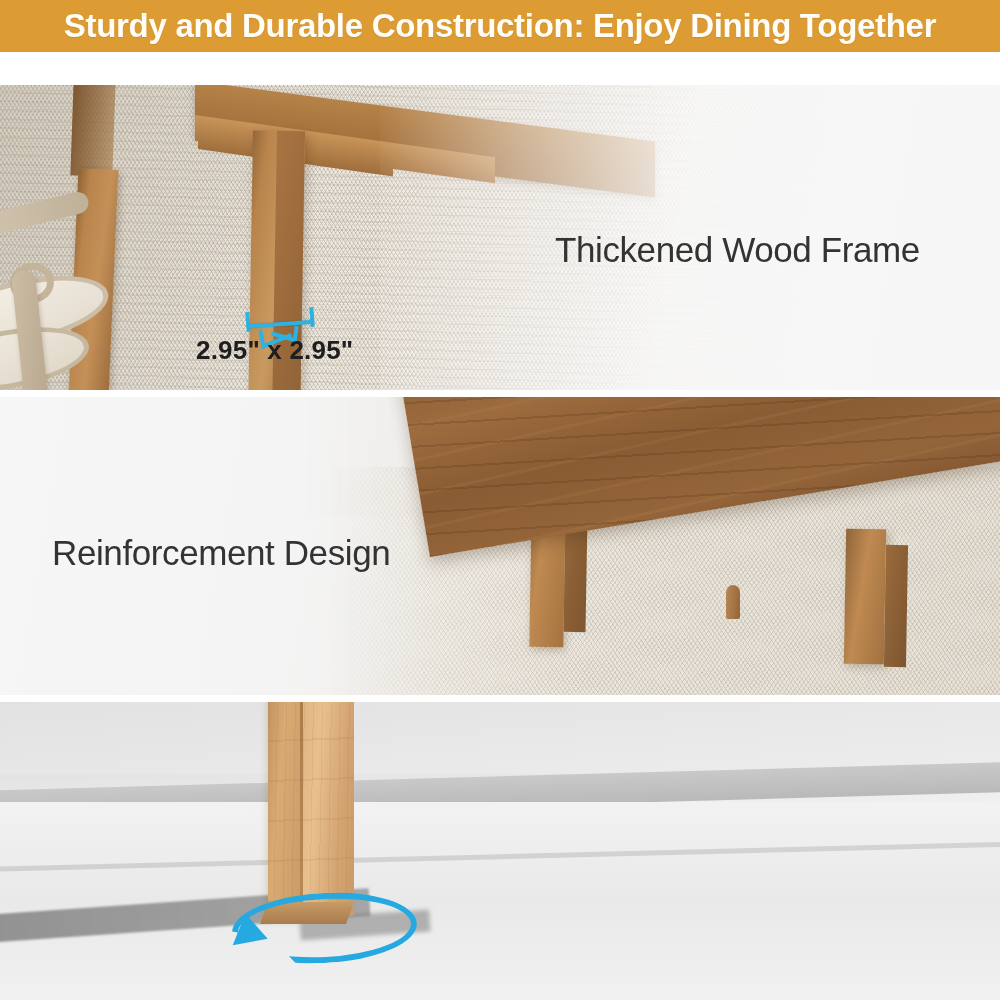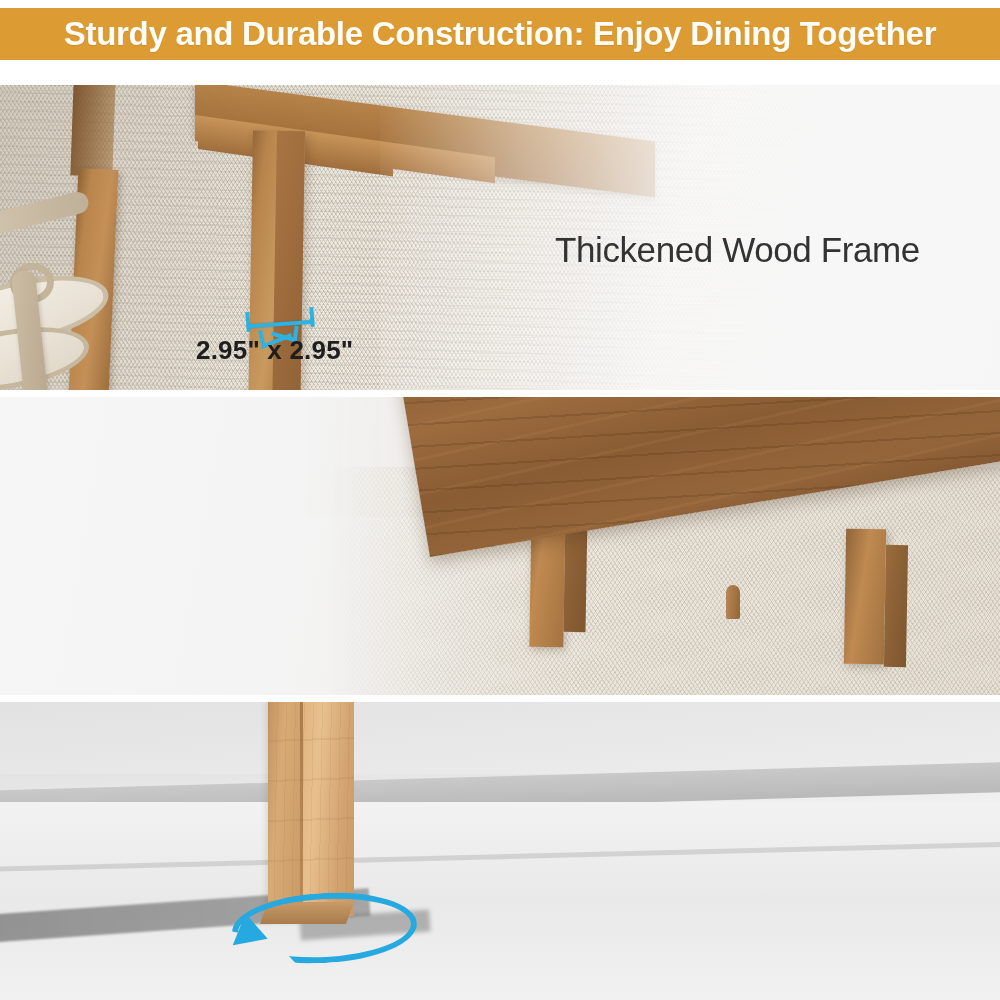--- a/index.html
+++ b/index.html
@@ -3,21 +3,21 @@
 <meta charset="utf-8">
 <style>
   * { margin:0; padding:0; box-sizing:border-box; }
   html,body { width:1000px; height:1000px; background:#ffffff; }
   body { font-family:"Liberation Sans", sans-serif; overflow:hidden; }
 
   .page { position:relative; width:1000px; height:1000px; background:#fff; }
 
   
   .banner {
-    position:absolute; left:0; top:8px; width:1000px; height:52px;
+    position:absolute; left:0; top:0; width:1000px; height:52px;
     background:#dd9c33;
     display:flex; align-items:center; justify-content:center;text-align:center;
   }
   .banner-title {
     color:#fffdf8; font-size:33px; font-weight:bold;
     letter-spacing:-0.3px; white-space:nowrap;
     text-shadow:0 1px 1px rgba(120,80,10,.18);
   }
   .banner-gap { position:absolute; left:0; top:74px; width:1000px; height:11px; background:#fff; }
 
@@ -393,20 +393,21 @@
 
     <div class="p2-cyan2"></div>
     <div class="p2-apron"></div>
     <div class="p2-apron-grain"></div>
     <div class="p2-cyan1"></div>
     <div class="p2-edge"></div>
     <div class="p2-top"></div>
     <div class="p2-top-grain"></div>
   </div>
 
+  <div class="caption p2-caption">Reinforcement Design</div>
 
   <div class="panel-sep" style="top:695px"></div>
 
   <div class="panel" id="panel3">
     <div class="p3-bg"></div>
     <div class="p3-wallband"></div>
     <div class="p3-baseboard"></div>
     <div class="p3-floor"></div>
     <div class="p3-floorline"></div>
     <div class="p3-shadow"></div>

